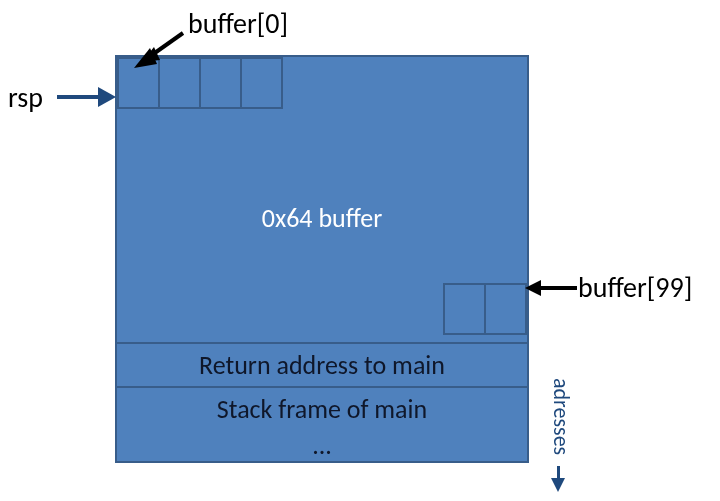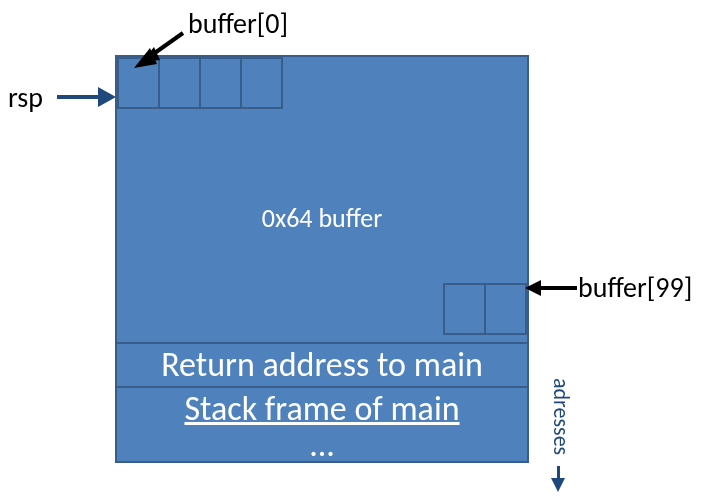--- a/index.html
+++ b/index.html
@@ -29,22 +29,22 @@
     background: #4f81bd;
     box-sizing: border-box;
   }
   .row-section {
     position: absolute;
     left: 0;
     width: 410px;
     height: 44px;
     border-top: 2px solid #385d8a;
     box-sizing: border-box;
-    color: #ffffff;
-    font-size: 34px;
+    color: #0f172a;
+    font-size: 26px;
     text-align: center;
     line-height: 42px;
   }
   .center-text {
     position: absolute;
     color: white;
     font-size: 26px;
     text-align: center;
   }
   .label {
@@ -81,21 +81,21 @@
   <div class="cell" style="left:82px; top:0px;"></div>
   <div class="cell" style="left:123px; top:0px;"></div>
 
   <div class="center-text" style="left:0; width:410px; top:145px;">0x64 buffer</div>
 
   <div class="cell" style="left:326px; top:226px;"></div>
   <div class="cell" style="left:367px; top:226px;"></div>
 
   <div class="row-section" style="top:285px;">Return address to main</div>
 
-  <div class="row-section" style="top:329px;text-decoration:underline;">Stack frame of main</div>
+  <div class="row-section" style="top:329px;">Stack frame of main</div>
 
   <div class="row-section" style="top:373px; border-top:none; line-height:30px;">...</div>
 </div>
 
 <div class="label" style="left:8px; top:80px;">rsp</div>
 <div class="arrow-line" style="left:57px; top:95px; width:42px; height:4px; background:#1f497d;"></div>
 <div style="position:absolute; left:98px; top:87px; width:0;height:0;border-top:10px solid transparent;border-bottom:10px solid transparent;border-left:18px solid #1f497d;"></div>
 
 <div class="label" style="left:188px; top:6px;">buffer[0]</div>
 

